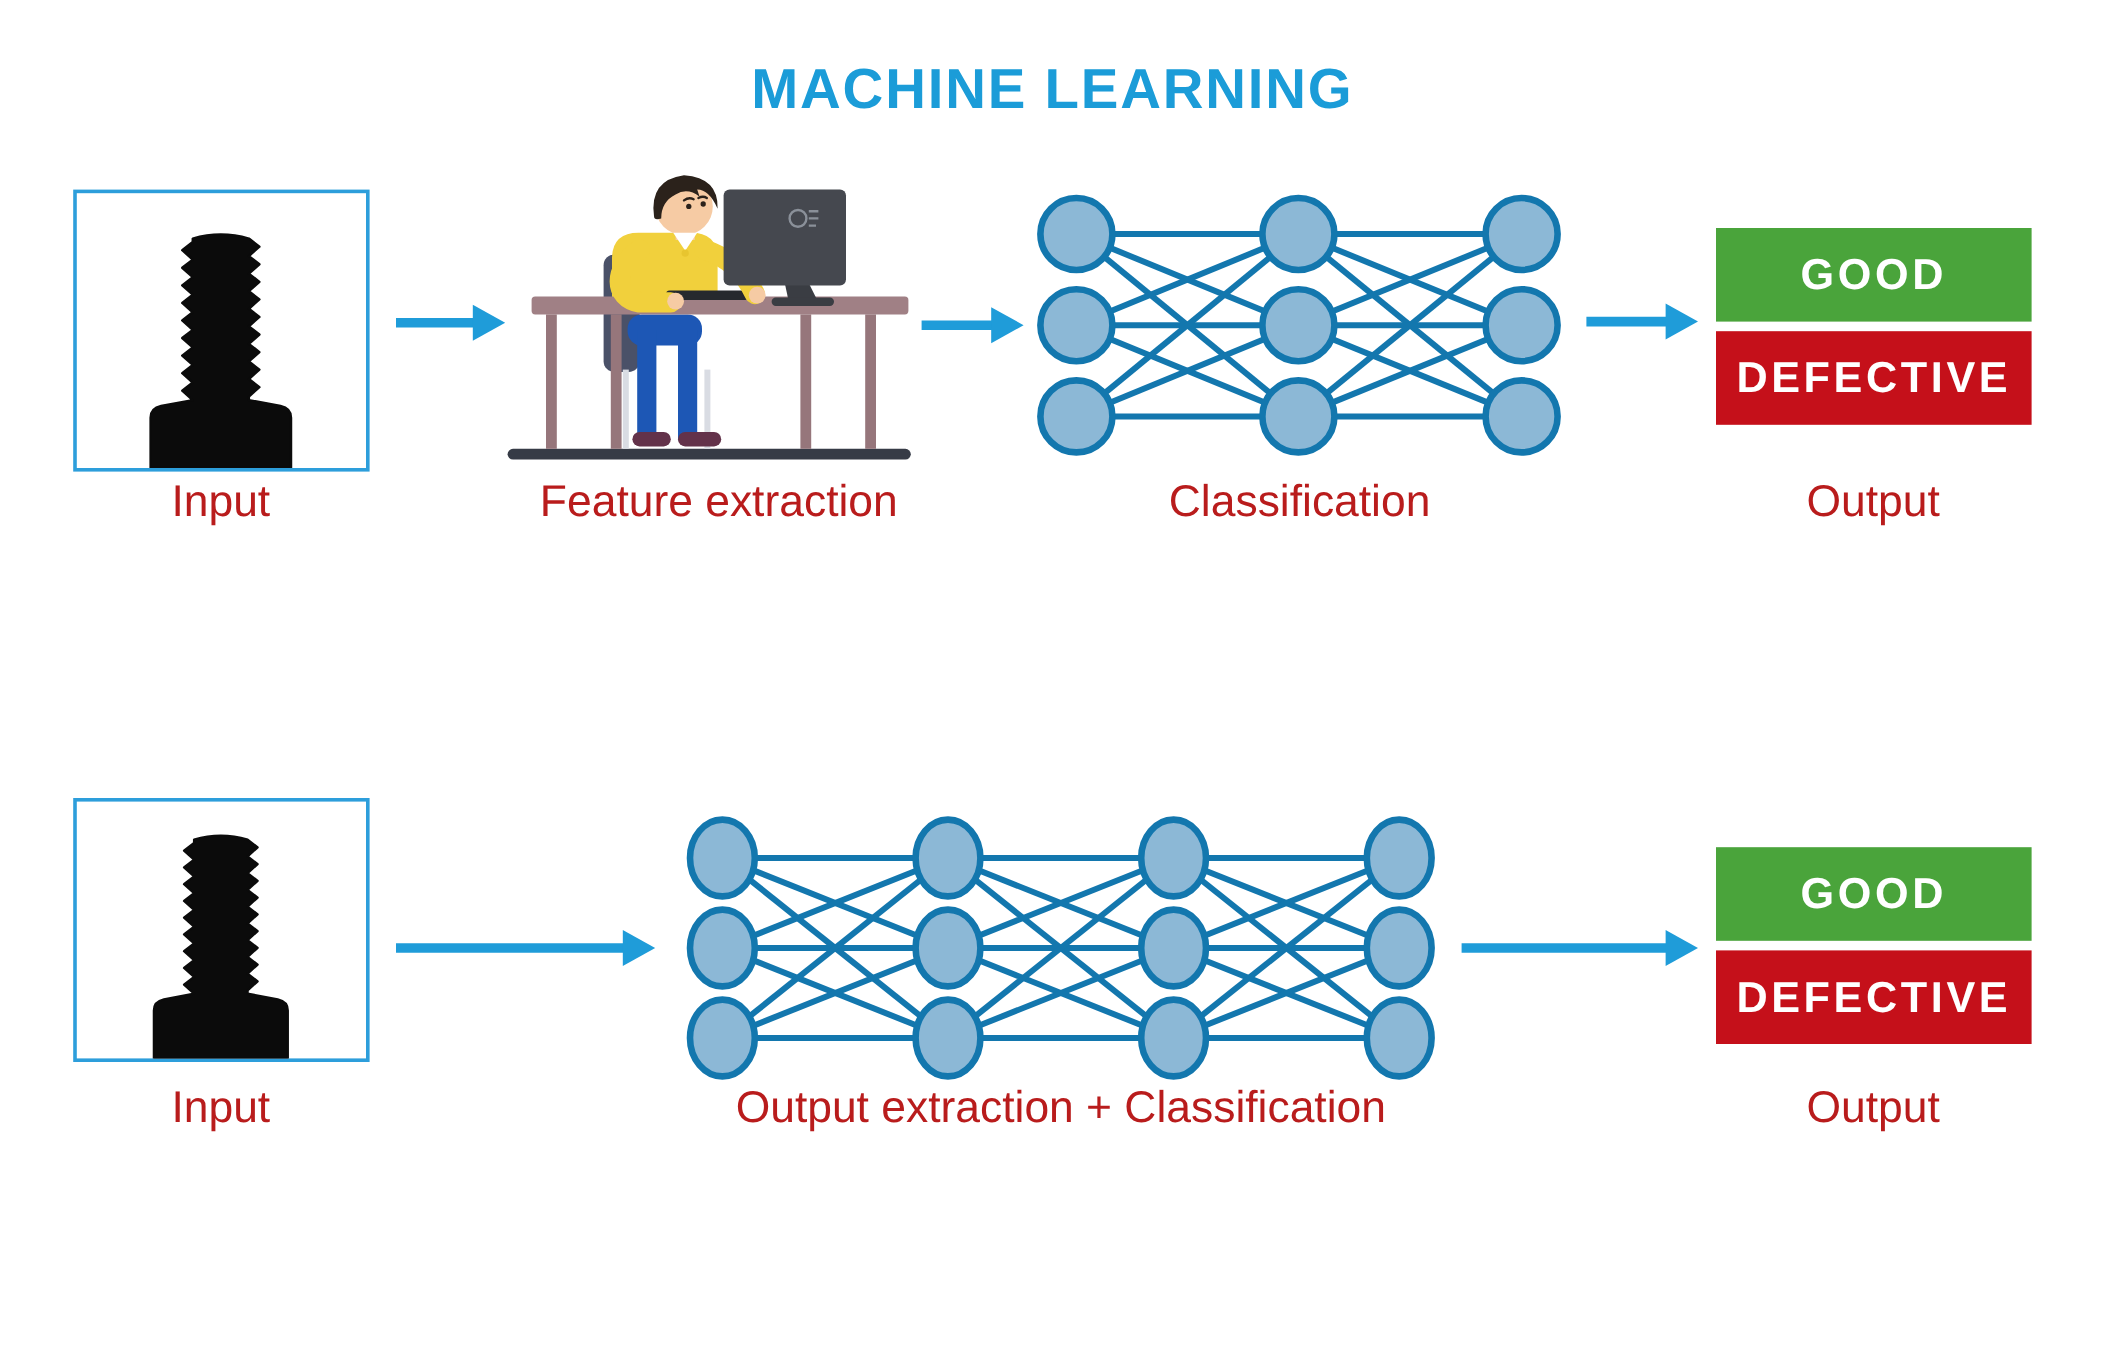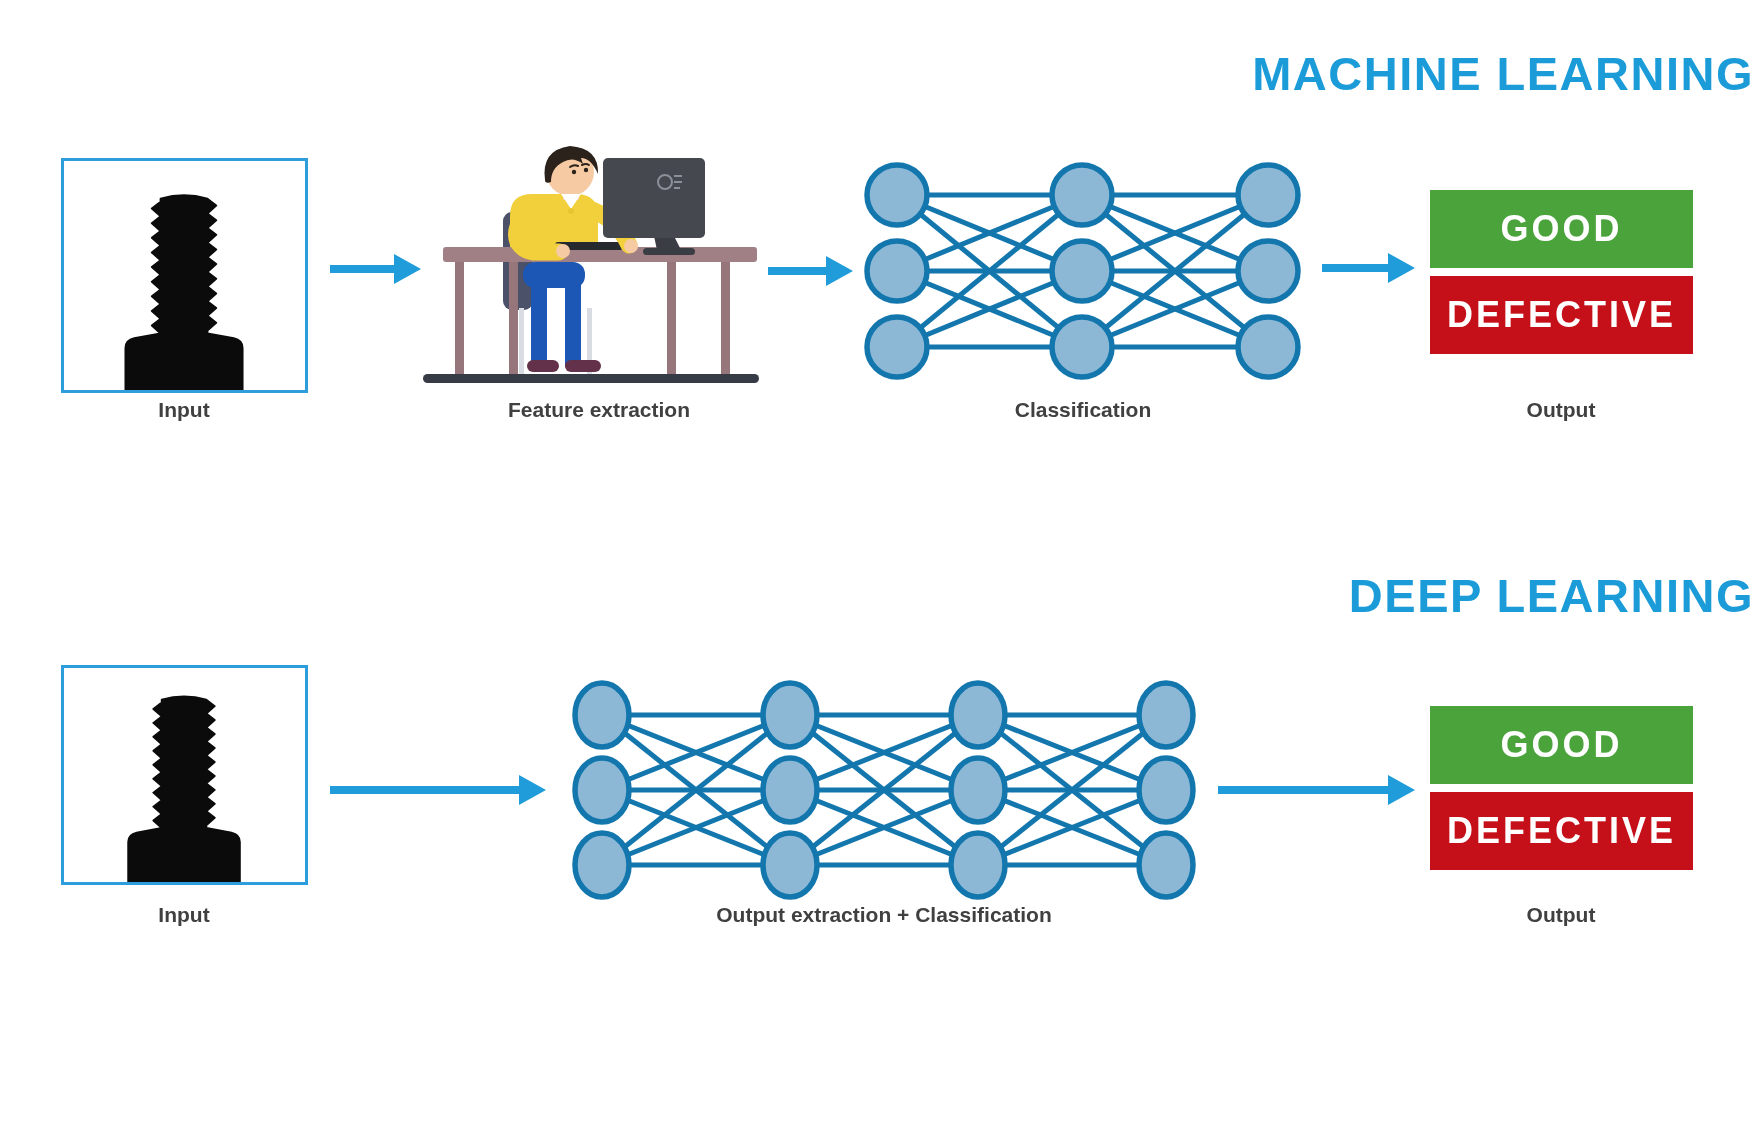--- a/index.html
+++ b/index.html
@@ -1,24 +1,24 @@
 <!DOCTYPE html>
 <html><head>
 <meta charset="utf-8">
 <style>
   html,body{margin:0;padding:0;background:#ffffff}
   .stage{position:relative;width:1754px;height:1122px;background:#ffffff;
          font-family:"Liberation Sans",sans-serif;overflow:hidden}
   #canvas{position:absolute;left:0;top:0}
-  .title{position:absolute;left:0;width:100%;text-align:right;font-weight:800;
+  .title{position:absolute;left:0;width:100%;text-align:center;font-weight:800;
          font-size:47px;letter-spacing:1.5px;color:#1B9CD8;line-height:1}
   .input-box{position:absolute;border:3px solid #2D9EDB;background:#fff;box-sizing:border-box}
   .input-box svg{display:block;width:100%;height:100%}
-  .lbl{position:absolute;transform:translateX(-50%);font-size:21px;font-weight:700;
-       color:#404040;white-space:nowrap;line-height:1.1}
+  .lbl{position:absolute;transform:translateX(-50%);font-size:37px;font-weight:400;
+       color:#b91c1c;white-space:nowrap;line-height:1.1}
   .outbox{position:absolute;left:1430px;width:263px;height:78px;display:flex;
           align-items:center;justify-content:center;font-weight:800;font-size:36px;
           letter-spacing:3px;color:#ffffff}
   .person-wrap{position:absolute;left:415px;top:112px;width:355px;height:278px}
 </style>
 </head>
 <body>
 
 <div class="stage">
 
@@ -160,21 +160,20 @@
   </div>
 
   <div class="outbox" style="top: 190px; background: rgb(74, 164, 59);">GOOD</div>
   <div class="outbox" style="top: 276px; background: rgb(197, 16, 26);">DEFECTIVE</div>
 
   <div class="lbl" style="left:184px;top:398px">Input</div>
   <div class="lbl" style="left:599px;top:398px">Feature extraction</div>
   <div class="lbl" style="left:1083px;top:398px">Classification</div>
   <div class="lbl" style="left:1561px;top:398px">Output</div>
 
-  <div class="title" style="top:572px">DEEP LEARNING</div>
 
   <div class="input-box" style="left:61px;top:665px;width:247px;height:220px">
     <svg viewBox="0 0 247 230" preserveAspectRatio="xMidYMax meet">
       <path fill="#0b0b0b" stroke="#0b0b0b" stroke-width="2" stroke-linejoin="round" d="M99,34 Q123,27 147,34 l9,7 l-9,8 l9,7 l-9,8 l9,7 l-9,8 l9,7 l-9,8 l9,7 l-9,8 l9,7 l-9,8 l9,7 l-9,8 l9,7 l-9,8 l9,7 l-9,8 L147,172 L174,177 Q183,179 183,187 L183,230 L63,230 L63,187 Q63,179 72,177 L99,172 l-9,-8 l9,-7 l-9,-8 l9,-7 l-9,-8 l9,-7 l-9,-8 l9,-7 l-9,-8 l9,-7 l-9,-8 l9,-7 l-9,-8 l9,-7 l-9,-8 l9,-7 l-9,-8 l9,-7 Z"></path>
     </svg>
   </div>
 
   <div class="outbox" style="top: 706px; background: rgb(74, 164, 59);">GOOD</div>
   <div class="outbox" style="top: 792px; background: rgb(197, 16, 26);">DEFECTIVE</div>
 

